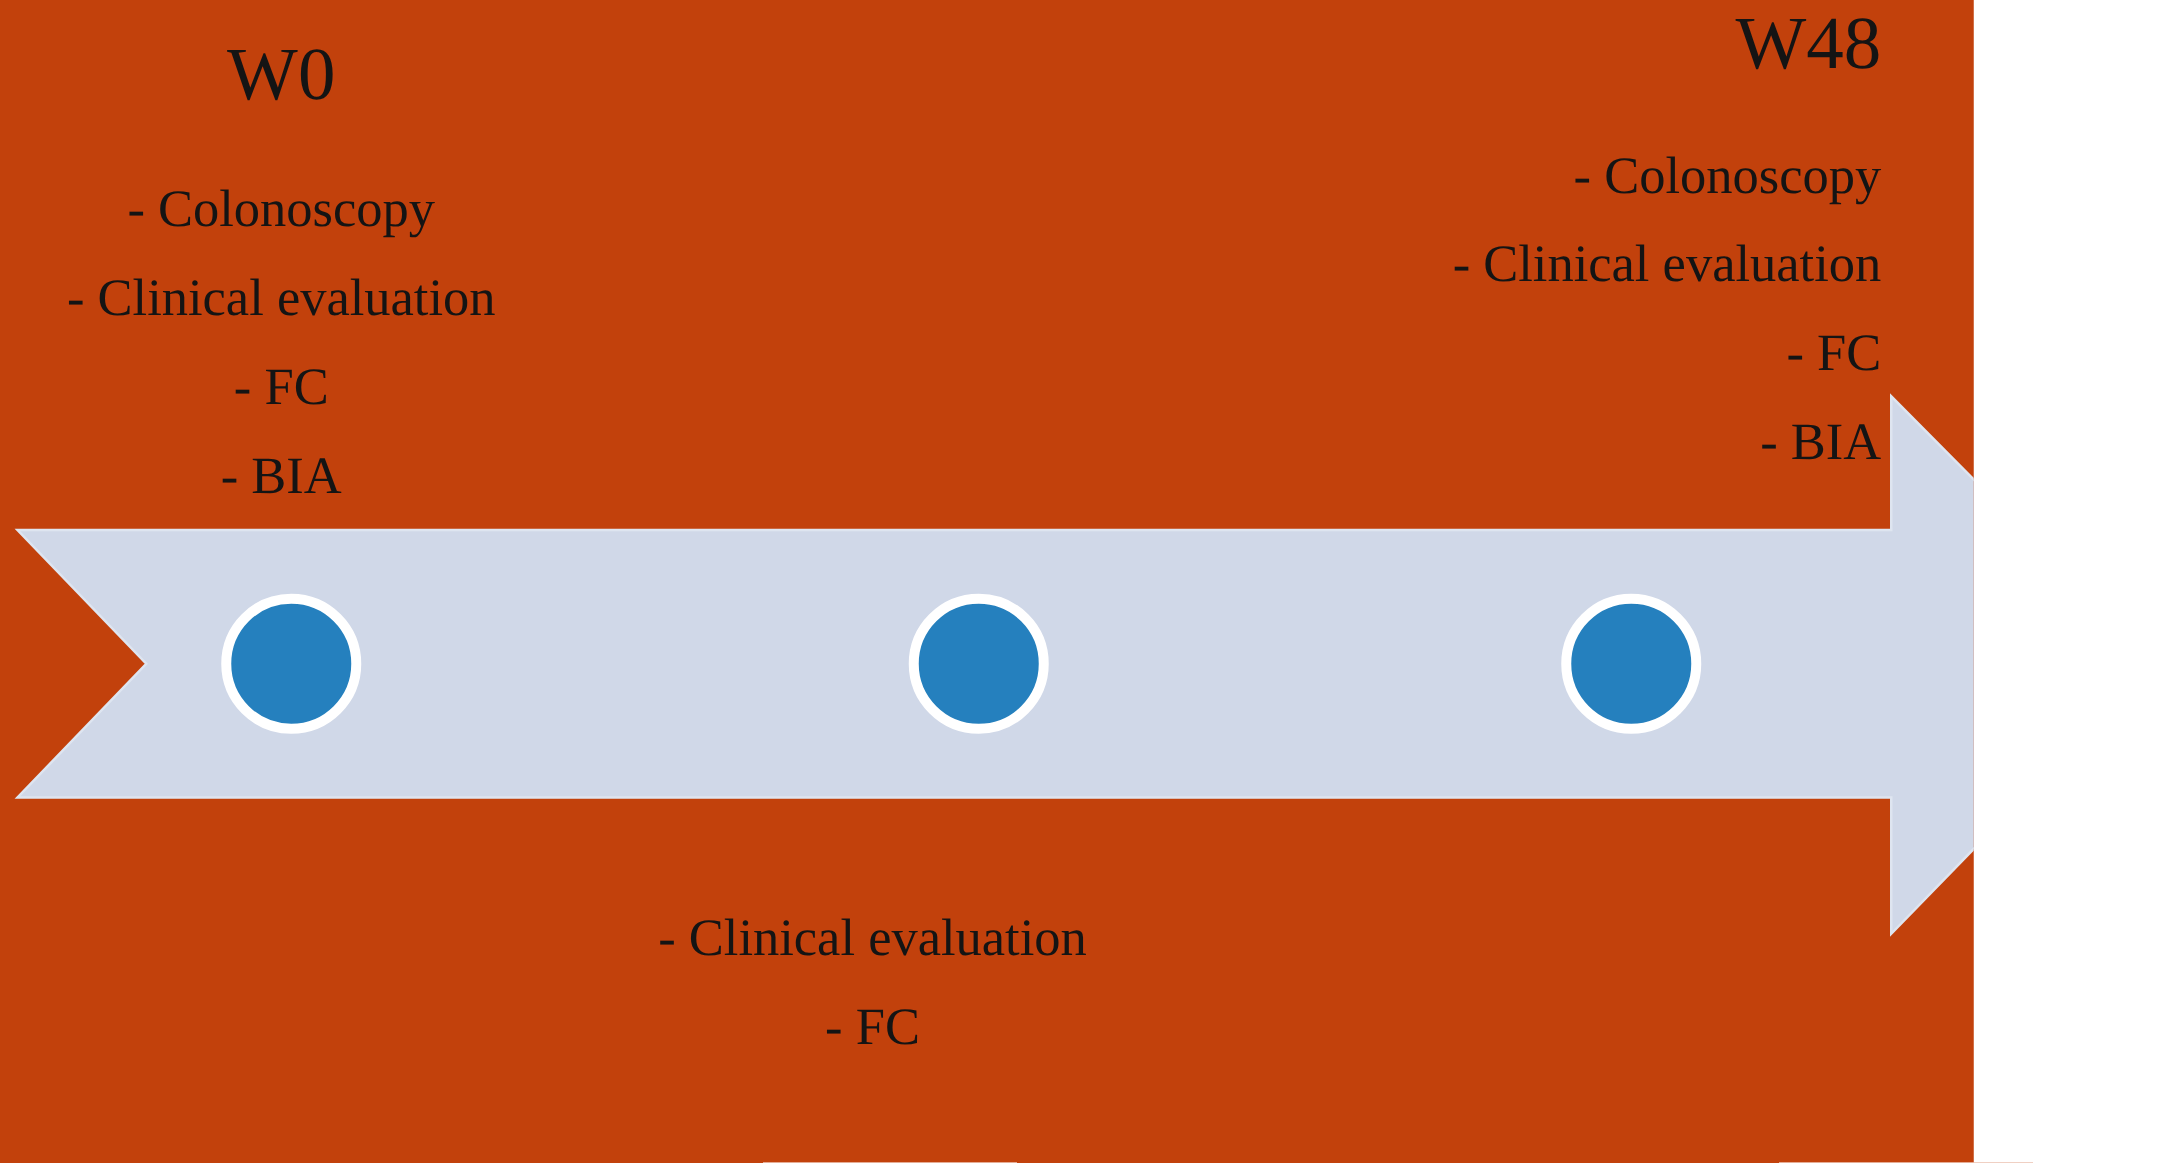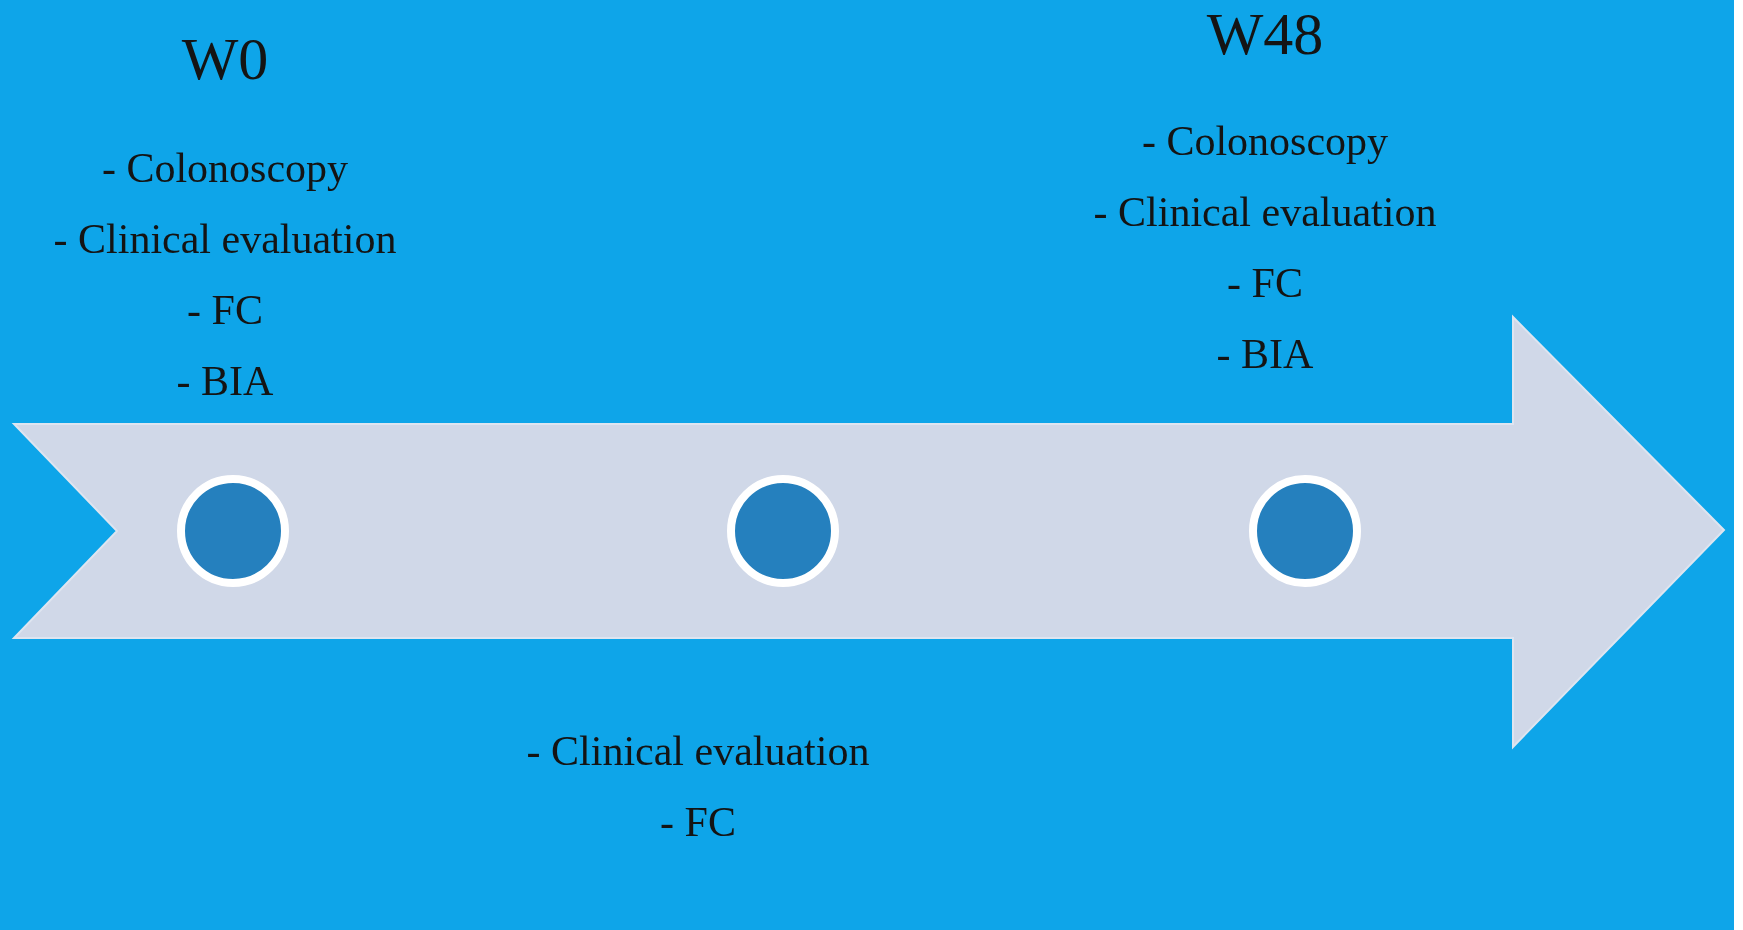--- a/index.html
+++ b/index.html
@@ -2,23 +2,23 @@
 <html><head>
 <meta charset="utf-8">
 <style>
   html, body {
     margin: 0;
     padding: 0;
     background: #ffffff;
   }
   .canvas {
     position: relative;
-    width: 1734px;
+    width: 1579px;
     height: 930px;
-    background: #0ea5e9;
+    background: #c2410c;
     overflow: hidden;
     font-family: "Liberation Serif", "DejaVu Serif", serif;
     color: #141414;
   }
   .arrow-layer {
     position: absolute;
     left: 0;
     top: 0;
     width: 1743px;
     height: 930px;
@@ -35,21 +35,21 @@
   }
   .tp-items {
     font-size: 42px;
   }
   .tp-items .tp-item {
     line-height: 71px;
     white-space: nowrap;
   }
   #tp-w0  { left: -15px;  top: 29px;  }
   #tp-w0  .tp-items { margin-top: 44px; }
-  #tp-w48 { left: 1025px; top: 4px;   }
+  #tp-w48 { left: 1025px; top: 4px; text-align: right;   }
   #tp-w48 .tp-items { margin-top: 42px; }
   #tp-w16 { left: 458px;  top: 678px; }
   #tp-w16 .tp-items { margin-top: 38px; }
 </style>
 </head>
 <body>
 
 <div class="canvas">
 
   <svg class="arrow-layer" viewBox="0 0 1743 930" xmlns="http://www.w3.org/2000/svg">

